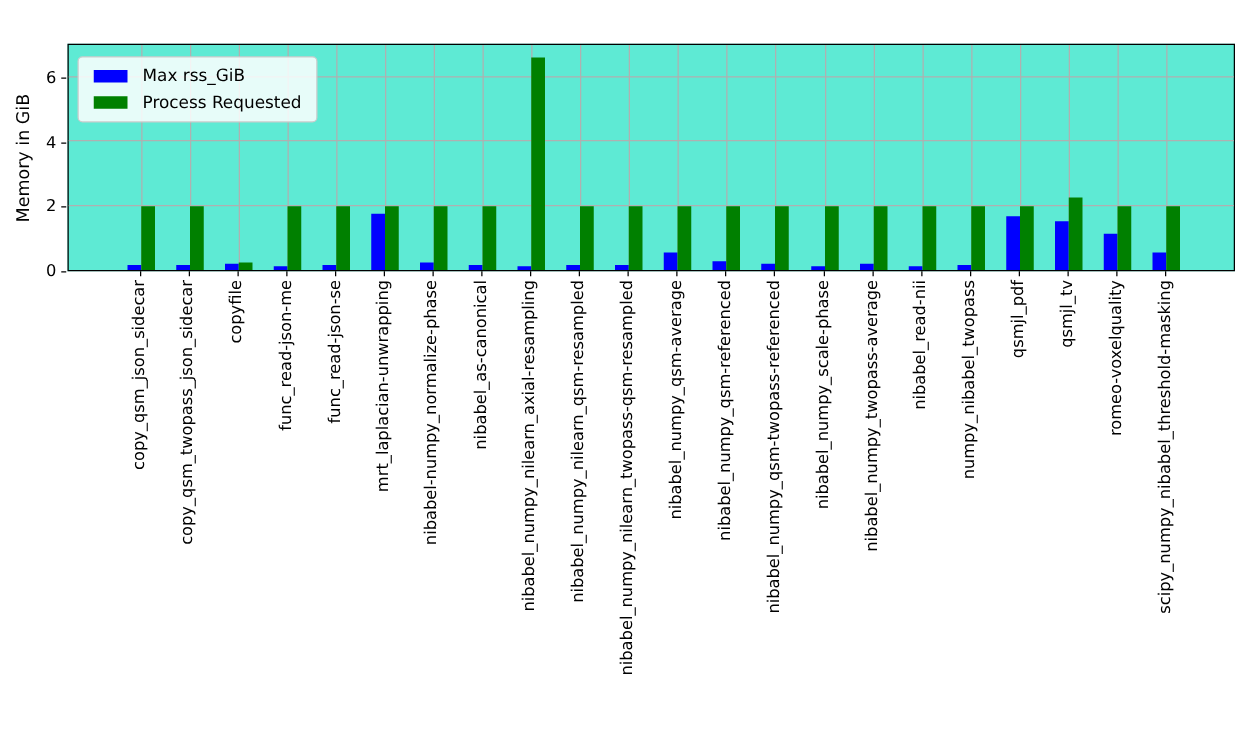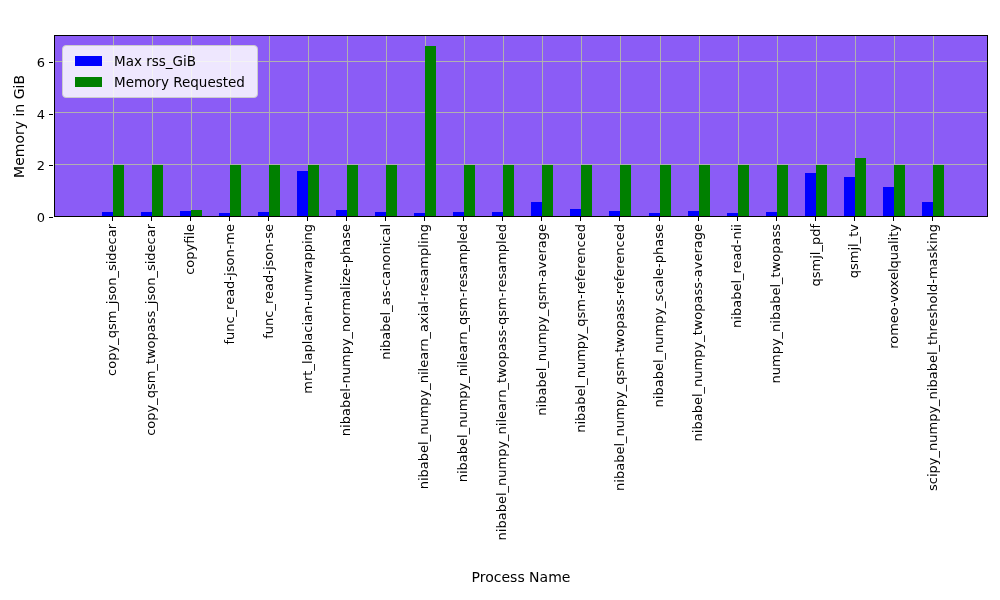--- a/index.html
+++ b/index.html
@@ -21,21 +21,21 @@
     font-size: 17px;
     color: #000000;
   }
   .plot {
     position: absolute;
     left: 54px;
     top: 35px;
     width: 934px;
     height: 182px;
     border: 1px solid #000000;
-    background: #8b5cf6;
+    background: #5eead4;
     box-sizing: border-box;
   }
   .gridline-h {
     position: absolute;
     left: 0;
     width: 100%;
     height: 1px;
     background: #b0b0b0;
   }
   .gridline-v {
@@ -217,21 +217,21 @@
         <div class="bar" style="left: 866.96px; width: 11px; bottom: 0px; height: 13.901px; background: rgb(0, 0, 255);"></div>
         <div class="bar" style="left: 877.96px; width: 11px; bottom: 0px; height: 51.4851px; background: rgb(0, 128, 0);"></div>
       </div>
     <div class="legend">
       <div class="legend-row">
         <span class="legend-swatch" style="background: rgb(0, 0, 255);"></span>
         <span class="legend-label">Max rss_GiB</span>
       </div>
       <div class="legend-row">
         <span class="legend-swatch" style="background: rgb(0, 128, 0);"></span>
-        <span class="legend-label">Memory Requested</span>
+        <span class="legend-label">Process Requested</span>
       </div>
     </div>
   </div>
 
   <div id="axis-layer">
       <div class="x-tick" style="left: 111.7px;"></div>
       <div class="x-tick-label" style="right: 894.8px; top: 224px;">copy_qsm_json_sidecar</div>
       <div class="x-tick" style="left: 150.76px;"></div>
       <div class="x-tick-label" style="right: 855.74px; top: 224px;">copy_qsm_twopass_json_sidecar</div>
       <div class="x-tick" style="left: 189.82px;"></div>
@@ -277,14 +277,13 @@
       <div class="y-tick" style="top: 216.5px;"></div>
       <div class="y-tick-label" style="left: 15px; top: 210.5px;">0</div>
       <div class="y-tick" style="top: 165.015px;"></div>
       <div class="y-tick-label" style="left: 15px; top: 159.015px;">2</div>
       <div class="y-tick" style="top: 113.53px;"></div>
       <div class="y-tick-label" style="left: 15px; top: 107.53px;">4</div>
       <div class="y-tick" style="top: 62.0446px;"></div>
       <div class="y-tick-label" style="left: 15px; top: 56.0446px;">6</div>
     </div>
 
-  <div class="xlabel">Process Name</div>
 </div>
 
 </body></html>

